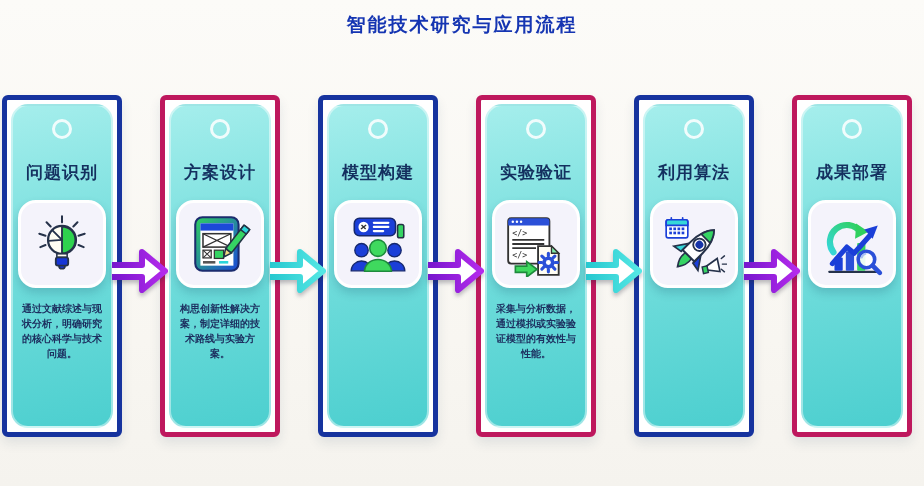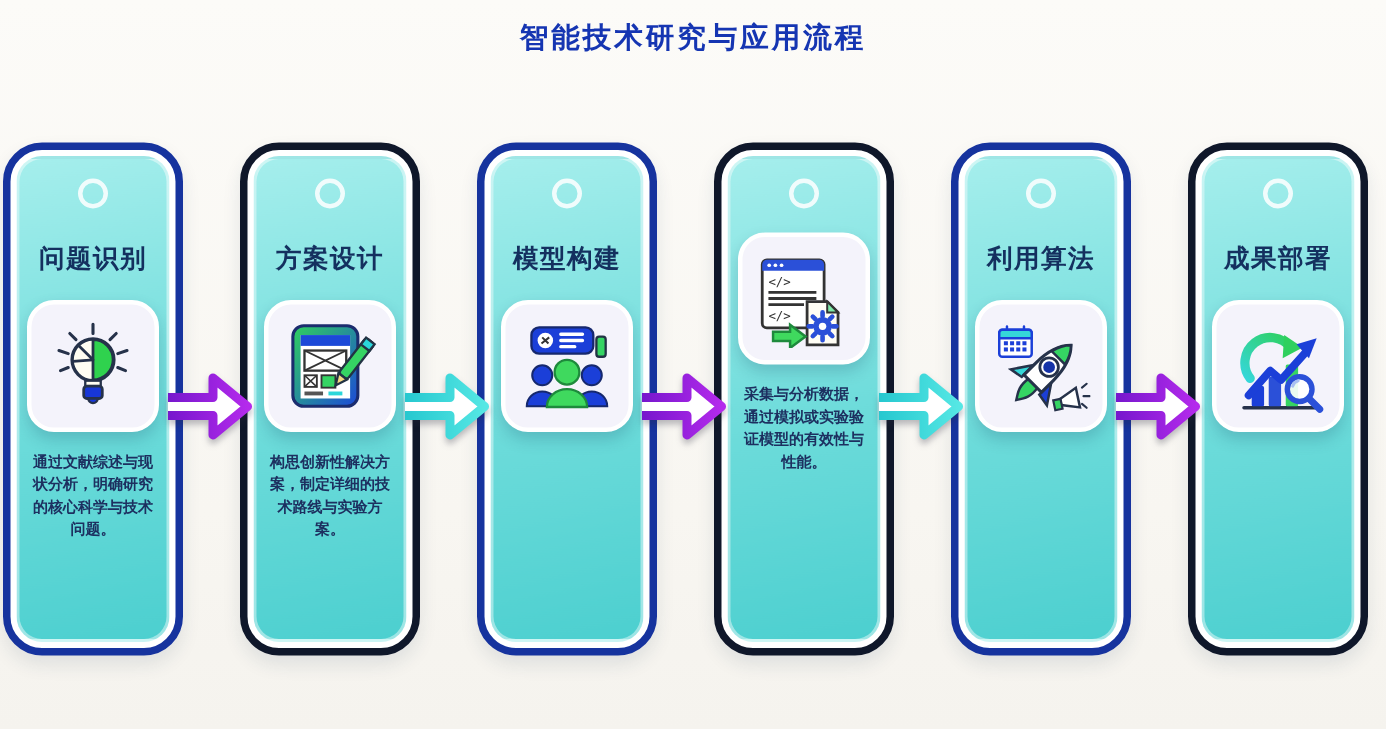--- a/index.html
+++ b/index.html
@@ -10,25 +10,25 @@
     position:relative;
   }
   .page-title {
     text-align:center; margin-top:12px;
     font-size:19px; font-weight:800; letter-spacing:2px;
     color:#1535b2;
   }
   .flow { position:absolute; left:0; top:95px; width:924px; height:360px; }
   .card {
     position:absolute; top:0; width:120px; height:342px;
-    border-radius:26px; background:#ffffff; padding:4px;
+    border-radius:6px; background:#ffffff; padding:4px;
     box-shadow:0 6px 12px rgba(30,60,90,.10);
   }
   .card.b-dark { border:5px solid #16339e; }
-  .card.b-cyan { border:5px solid #0f172a; }
+  .card.b-cyan { border:5px solid #be185d; }
   .card-inner {
     width:100%; height:100%; border-radius:17px; overflow:hidden;
     background:linear-gradient(168deg,#a5eeec 0%,#6cdbda 55%,#4ccfcf 100%);
     border:2px solid rgba(255,255,255,.45);
     text-align:center;
   }
   .cam {
     width:20px; height:20px; border-radius:50%;
     border:3px solid rgba(255,255,255,.85);
     margin:13px auto 0;
@@ -158,20 +158,21 @@
       <stop offset="0" stop-color="#6d14c8"></stop>
           <stop offset="1" stop-color="#b42aec"></stop>
     </linearGradient>
       </defs>
     <path d="M-8 20 H30 V7 L53 26 L30 45 V32 H-8 Z" fill="#ffffff" stroke="url(#ag3)" stroke-width="6" stroke-linejoin="round"></path>
   </svg>
 
   <div class="card b-cyan" style="left:476px">
     <div class="card-inner">
       <div class="cam"></div>
+      <div class="step-title">实验验证</div>
       <div class="icon-box">
         <svg width="66" height="66" viewBox="0 0 64 64">
           <rect x="5" y="7" width="40" height="44" rx="3" fill="#ffffff" stroke="#333" stroke-width="1.8"></rect>
           <path d="M5 10 a3 3 0 0 1 3 -3 h34 a3 3 0 0 1 3 3 v4 h-40 z" fill="#2b50d8"></path>
           <circle cx="9.5" cy="10.5" r="1.2" fill="#fff"></circle>
             <circle cx="13.5" cy="10.5" r="1.2" fill="#fff"></circle>
             <circle cx="17.5" cy="10.5" r="1.2" fill="#fff"></circle>
           <text x="9" y="24" font-size="8" font-family="DejaVu Sans Mono, monospace" fill="#333">&lt;/&gt;</text>
           <path d="M9 28 h31 M9 32 h31 M9 36 h23" stroke="#333" stroke-width="1.8"></path>
           <text x="9" y="46" font-size="8" font-family="DejaVu Sans Mono, monospace" fill="#333">&lt;/&gt;</text>

